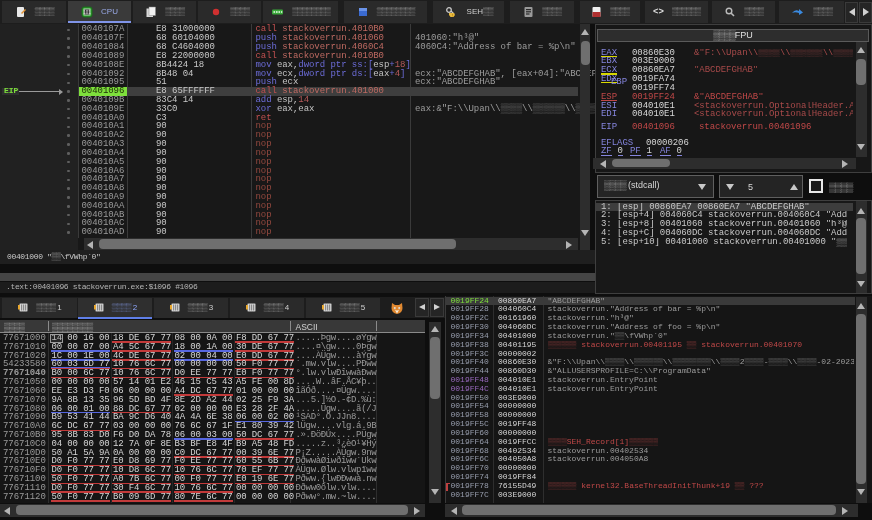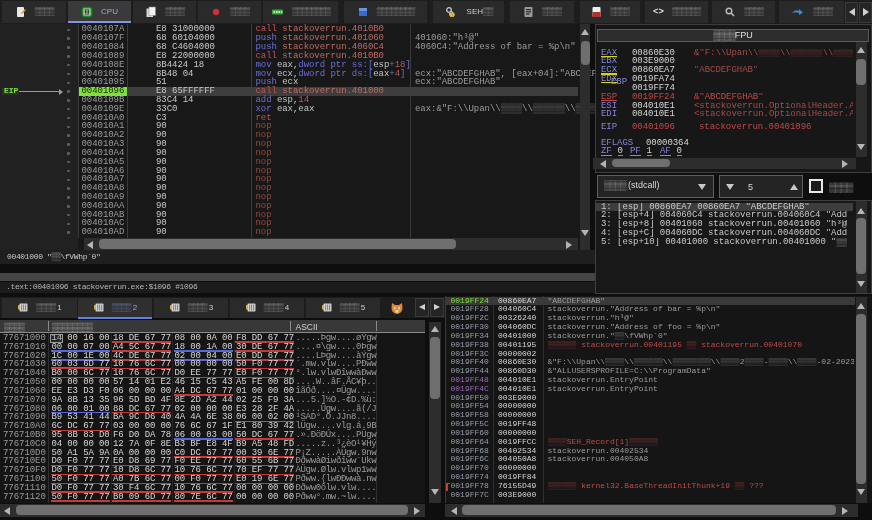--- a/index.html
+++ b/index.html
@@ -296,21 +296,21 @@
 <div class="ab mono lbl" style="left:601px;top:101.52000000000001px;">ESI</div>
 <div class="ab mono wt" style="left:632px;top:101.52000000000001px;">004010E1</div>
 <div class="ab mono mar" style="left:694px;top:101.52000000000001px;max-width:159px;overflow:hidden">&lt;stackoverrun.OptionalHeader.Addr</div>
 <div class="ab mono lbl" style="left:601px;top:110.34px;">EDI</div>
 <div class="ab mono wt" style="left:632px;top:110.34px;">004010E1</div>
 <div class="ab mono mar" style="left:694px;top:110.34px;max-width:159px;overflow:hidden">&lt;stackoverrun.OptionalHeader.Addr</div>
 <div class="ab mono lbl" style="left:601px;top:123.0px;">EIP</div>
 <div class="ab mono redt" style="left:632px;top:123.0px;">00401096</div>
 <div class="ab mono redt" style="left:699px;top:123.0px;max-width:159px;overflow:hidden">stackoverrun.00401096</div>
 <div class="ab mono lbl" style="left:601px;top:138.6px;">EFLAGS</div>
-<div class="ab mono wt" style="left:646px;top:138.6px;">00000364</div>
+<div class="ab mono wt" style="left:646px;top:138.6px;">00000206</div>
 <div class="ab mono lbl" style="left:601px;top:147.4px;">ZF</div>
 <div class="ab" style="left:601px;top:154.6px;width:10.8px;height:1px;background:#8585dd"></div>
 <div class="ab mono wt" style="left:617.5px;top:147.4px;">0</div>
 <div class="ab" style="left:617.5px;top:154.6px;width:5.4px;height:1px;background:#8585dd"></div>
 <div class="ab mono lbl" style="left:630px;top:147.4px;">PF</div>
 <div class="ab" style="left:630px;top:154.6px;width:10.8px;height:1px;background:#8585dd"></div>
 <div class="ab mono wt" style="left:646.5px;top:147.4px;">1</div>
 <div class="ab" style="left:646.5px;top:154.6px;width:5.4px;height:1px;background:#8585dd"></div>
 <div class="ab mono lbl" style="left:660px;top:147.4px;">AF</div>
 <div class="ab" style="left:660px;top:154.6px;width:10.8px;height:1px;background:#8585dd"></div>
@@ -456,32 +456,32 @@
 <div class="ab mono gray" style="left:295.5px;top:342.82px;letter-spacing:-0.35px">....¤\gw....0Þgw</div>
 <div class="ab mono gray" style="left:3px;top:351.64px;">77671020</div>
 <div class="ab mono wt" style="left:51.5px;top:351.64px;letter-spacing:-0.13px">1C 00 1E 00</div>
 <div class="ab" style="left:50.5px;top:359.03999999999996px;width:59px;height:1.5px;background:#5767e0"></div>
 <div class="ab mono wt" style="left:113px;top:351.64px;letter-spacing:-0.13px">4C DE 67 77</div>
 <div class="ab" style="left:112px;top:359.03999999999996px;width:59px;height:1.5px;background:#c23a3a"></div>
 <div class="ab mono wt" style="left:174.5px;top:351.64px;letter-spacing:-0.13px">02 00 04 00</div>
 <div class="ab" style="left:173.5px;top:359.03999999999996px;width:59px;height:1.5px;background:#5767e0"></div>
 <div class="ab mono wt" style="left:236px;top:351.64px;letter-spacing:-0.13px">E0 DD 67 77</div>
 <div class="ab" style="left:235px;top:359.03999999999996px;width:59px;height:1.5px;background:#c23a3a"></div>
-<div class="ab mono gray" style="left:295.5px;top:351.64px;letter-spacing:-0.35px">....LÞgw....àÝgw</div>
-<div class="ab mono gray" style="left:3px;top:360.46px;">77671030</div>
+<div class="ab mono gray" style="left:295.5px;top:351.64px;letter-spacing:-0.35px">....ÀÜgw....àÝgw</div>
+<div class="ab mono gray" style="left:3px;top:360.46px;">54233580</div>
 <div class="ab mono wt" style="left:51.5px;top:360.46px;letter-spacing:-0.13px">60 03 6D 77</div>
 <div class="ab" style="left:50.5px;top:367.85999999999996px;width:59px;height:1.5px;background:#c23a3a"></div>
 <div class="ab" style="left:50.5px;top:366.65999999999997px;width:59px;height:1.4px;background:#5767e0"></div>
 <div class="ab mono wt" style="left:113px;top:360.46px;letter-spacing:-0.13px">10 76 6C 77</div>
 <div class="ab" style="left:112px;top:367.85999999999996px;width:59px;height:1.5px;background:#c23a3a"></div>
 <div class="ab mono wt" style="left:174.5px;top:360.46px;letter-spacing:-0.13px">00 00 00 00</div>
 <div class="ab mono wt" style="left:236px;top:360.46px;letter-spacing:-0.13px">50 F0 77 77</div>
 <div class="ab" style="left:235px;top:367.85999999999996px;width:59px;height:1.5px;background:#c23a3a"></div>
 <div class="ab mono gray" style="left:295.5px;top:360.46px;letter-spacing:-0.35px">`.mw.vlw....PÐww</div>
-<div class="ab mono gray" style="left:3px;top:369.28px;">77671040</div>
+<div class="ab mono gray" style="left:3px;top:369.28px;font-weight:bold;">77671040</div>
 <div class="ab mono wt" style="left:51.5px;top:369.28px;letter-spacing:-0.13px">B0 00 6C 77</div>
 <div class="ab" style="left:50.5px;top:376.67999999999995px;width:59px;height:1.5px;background:#c23a3a"></div>
 <div class="ab mono wt" style="left:113px;top:369.28px;letter-spacing:-0.13px">10 76 6C 77</div>
 <div class="ab" style="left:112px;top:376.67999999999995px;width:59px;height:1.5px;background:#c23a3a"></div>
 <div class="ab mono wt" style="left:174.5px;top:369.28px;letter-spacing:-0.13px">D0 EE 77 77</div>
 <div class="ab" style="left:173.5px;top:376.67999999999995px;width:59px;height:1.5px;background:#c23a3a"></div>
 <div class="ab mono wt" style="left:236px;top:369.28px;letter-spacing:-0.13px">E0 F0 77 77</div>
 <div class="ab" style="left:235px;top:376.67999999999995px;width:59px;height:1.5px;background:#c23a3a"></div>
 <div class="ab mono gray" style="left:295.5px;top:369.28px;letter-spacing:-0.35px">°.lw.vlwÐîwwàÐww</div>
 <div class="ab mono gray" style="left:3px;top:378.1px;">77671050</div>
@@ -608,21 +608,21 @@
 <div class="ab" style="left:493px;top:296px;width:1px;height:207px;background:#2e2e2e"></div>
 <div class="ab" style="left:542.5px;top:296px;width:1px;height:207px;background:#2e2e2e"></div>
 <div class="ab" style="left:445.5px;top:296.6px;width:409.5px;height:8.82px;background:#3a3a3a"></div>
 <div class="ab m8 grn" style="left:450.5px;top:296.6px;">0019FF24</div>
 <div class="ab m8 wt" style="left:498px;top:296.6px;">00860EA7</div>
 <div class="ab m8 cm" style="left:547.5px;top:296.6px;max-width:306px;overflow:hidden">"ABCDEFGHAB"</div>
 <div class="ab m8 sgray" style="left:450.5px;top:305.42px;">0019FF28</div>
 <div class="ab m8 wt" style="left:498px;top:305.42px;">004060C4</div>
 <div class="ab m8 cm" style="left:547.5px;top:305.42px;max-width:306px;overflow:hidden">stackoverrun."Address of bar = %p\n"</div>
 <div class="ab m8 sgray" style="left:450.5px;top:314.24px;">0019FF2C</div>
-<div class="ab m8 wt" style="left:498px;top:314.24px;">00326240</div>
+<div class="ab m8 wt" style="left:498px;top:314.24px;">00161960</div>
 <div class="ab m8 cm" style="left:547.5px;top:314.24px;max-width:306px;overflow:hidden">stackoverrun."h³@"</div>
 <div class="ab m8 sgray" style="left:450.5px;top:323.06px;">0019FF30</div>
 <div class="ab m8 wt" style="left:498px;top:323.06px;">004060DC</div>
 <div class="ab m8 cm" style="left:547.5px;top:323.06px;max-width:306px;overflow:hidden">stackoverrun."Address of foo = %p\n"</div>
 <div class="ab m8 sgray" style="left:450.5px;top:331.88px;">0019FF34</div>
 <div class="ab m8 wt" style="left:498px;top:331.88px;">00401000</div>
 <div class="ab m8 cm" style="left:547.5px;top:331.88px;max-width:306px;overflow:hidden">stackoverrun."<span class="sh">▒▒</span>\fVWhp`0"</div>
 <div class="ab m8 sgray" style="left:450.5px;top:340.70000000000005px;">0019FF38</div>
 <div class="ab m8 wt" style="left:498px;top:340.70000000000005px;">00401195</div>
 <div class="ab m8 redt" style="left:547.5px;top:340.70000000000005px;max-width:306px;overflow:hidden"><span class="sh">▒▒</span><span class="sh">▒▒</span><span class="sh">▒▒</span> stackoverrun.00401195 <span class="sh">▒▒</span> stackoverrun.00401070</div>

